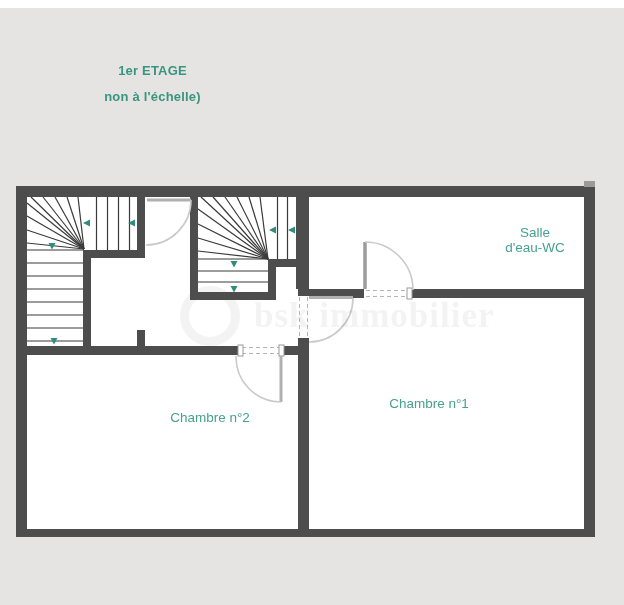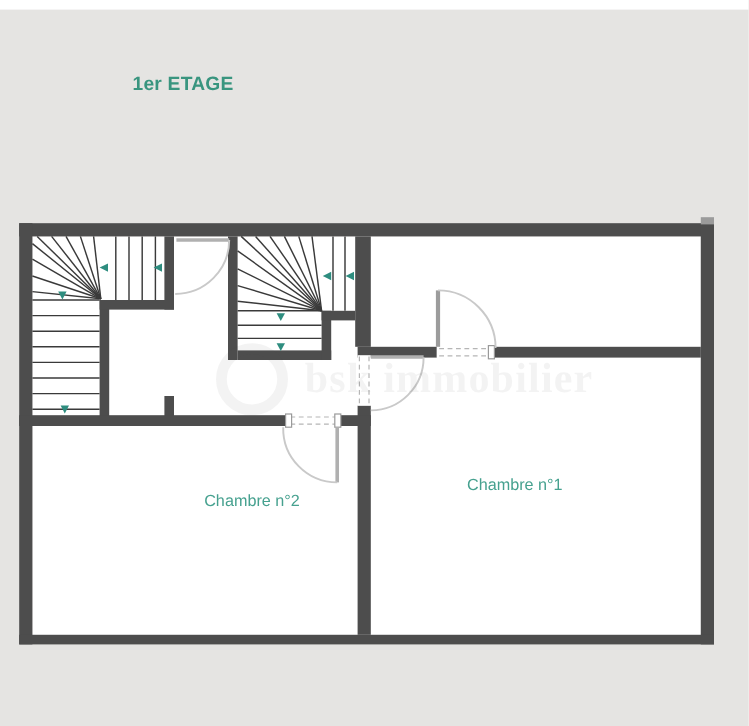--- a/index.html
+++ b/index.html
@@ -1,39 +1,40 @@
 <!DOCTYPE html>
 <html><head>
 <meta charset="utf-8">
 <style>
   html,body{margin:0;padding:0;}
   body{font-family:"Liberation Sans", sans-serif;}
   .canvas{position:relative;width:624px;height:605px;background:#e5e4e2;overflow:hidden;}
   .top-strip{position:absolute;left:0;top:0;width:624px;height:8px;background:#ffffff;}
   .title-block{position:absolute;left:5px;top:58px;width:295px;text-align:center;
-    color:#39957f;font-size:16px;font-weight:bold;line-height:26px;letter-spacing:0.2px;}
+    color:#39957f;font-size:13px;font-weight:bold;line-height:26px;letter-spacing:0.2px;}
   .plan-svg{position:absolute;left:0;top:0;}
   .room-label{position:absolute;text-align:center;color:#46a18f;font-size:13.5px;line-height:15px;}
   .label-bathroom{left:455px;top:225px;width:160px;}
   .label-bedroom1{left:349px;top:396px;width:160px;}
   .label-bedroom2{left:130px;top:410px;width:160px;}
   .watermark{position:absolute;left:180px;top:286px;display:flex;align-items:center;gap:14px;
     pointer-events:none;}
   .wm-circle{width:42px;height:42px;border:9px solid rgba(90,90,90,0.07);border-radius:50%;}
   .wm-text{font-size:35px;font-weight:bold;color:rgba(90,90,90,0.07);letter-spacing:1px;white-space:nowrap;font-family:Liberation Serif, serif;}
 </style>
 </head>
 <body>
 
 <div class="canvas">
 
   <div class="top-strip"></div>
 
   <div class="title-block">
     <div>1er ETAGE</div>
+    <div>non à l'échelle)</div>
   </div>
 
   <svg class="plan-svg" width="624" height="605" viewBox="0 0 624 605">
 
     <rect x="27" y="197" width="557" height="332" fill="#ffffff"></rect>
 
     <g fill="#4d4d4d">
       <rect x="16" y="186" width="579" height="11"></rect>
       <rect x="16" y="186" width="11" height="351"></rect>
       <rect x="584" y="186" width="11" height="351"></rect>
@@ -153,20 +154,24 @@
       <polygon points="234,267.5 230.5,261 237.5,261"></polygon>
       <polygon points="234,292.5 230.5,286 237.5,286"></polygon>
     </g>
   </svg>
 
   <div class="watermark">
     <div class="wm-circle"></div>
     <div class="wm-text">bsk immobilier</div>
   </div>
 
+  <div class="room-label label-bathroom">
+    <div>Salle</div>
+    <div>d'eau-WC</div>
+  </div>
   <div class="room-label label-bedroom1">
     <span>Chambre n°1</span>
   </div>
   <div class="room-label label-bedroom2">
     <span>Chambre n°2</span>
   </div>
 
 </div>
 
 </body></html>

